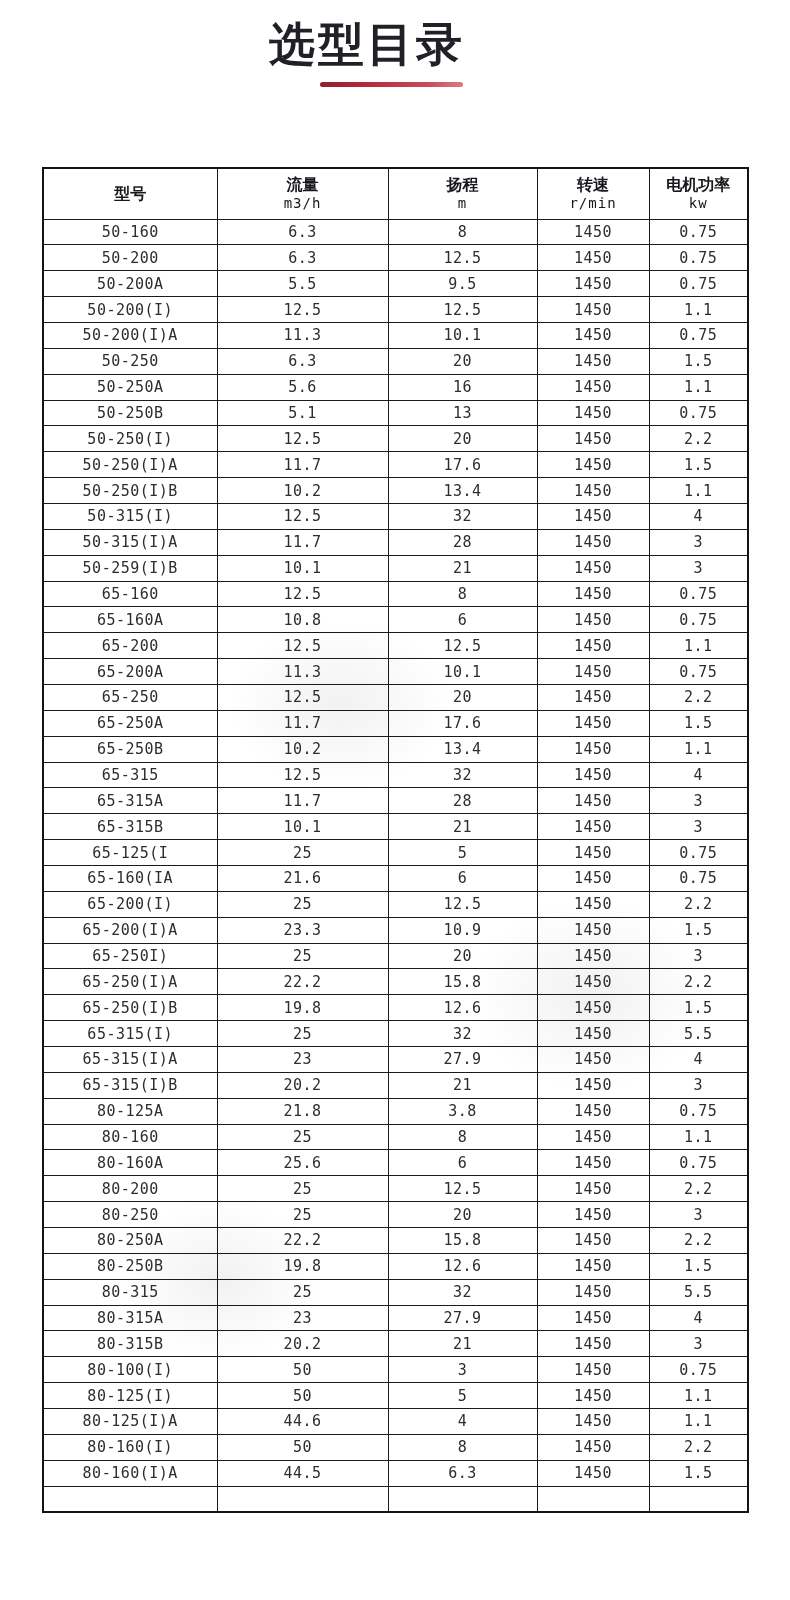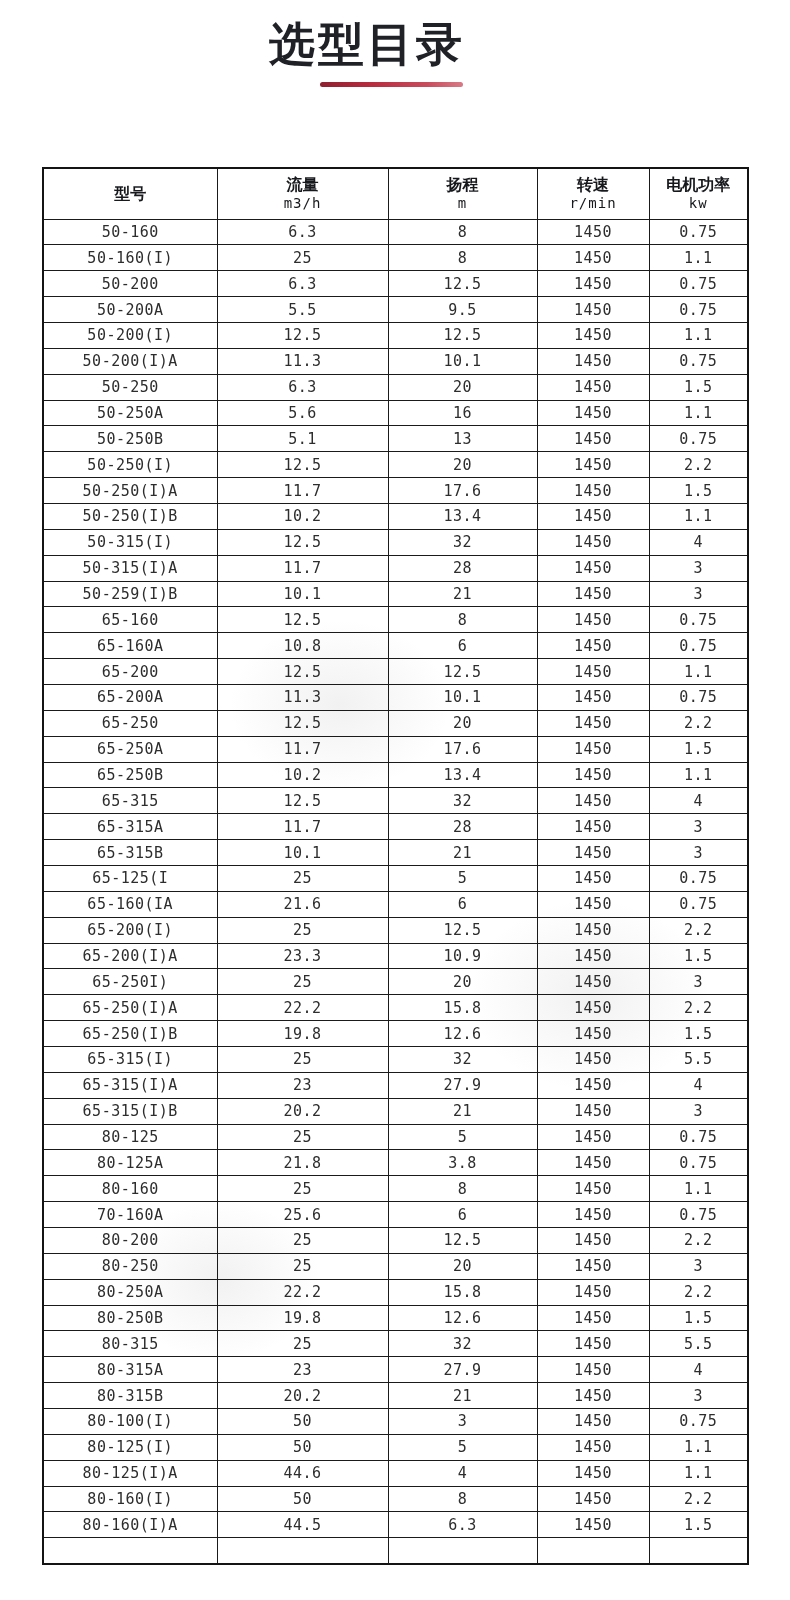--- a/index.html
+++ b/index.html
@@ -85,27 +85,20 @@
   </thead>
   <tbody>
       <tr>
         <td>50-160</td>
         <td>6.3</td>
         <td>8</td>
         <td>1450</td>
         <td>0.75</td>
       </tr>
       <tr>
-        <td>50-160(I)</td>
-        <td>25</td>
-        <td>8</td>
-        <td>1450</td>
-        <td>1.1</td>
-      </tr>
-      <tr>
         <td>50-200</td>
         <td>6.3</td>
         <td>12.5</td>
         <td>1450</td>
         <td>0.75</td>
       </tr>
       <tr>
         <td>50-200A</td>
         <td>5.5</td>
         <td>9.5</td>
@@ -323,42 +316,35 @@
         <td>4</td>
       </tr>
       <tr>
         <td>65-315(I)B</td>
         <td>20.2</td>
         <td>21</td>
         <td>1450</td>
         <td>3</td>
       </tr>
       <tr>
-        <td>80-125</td>
-        <td>25</td>
-        <td>5</td>
-        <td>1450</td>
-        <td>0.75</td>
-      </tr>
-      <tr>
         <td>80-125A</td>
         <td>21.8</td>
         <td>3.8</td>
         <td>1450</td>
         <td>0.75</td>
       </tr>
       <tr>
         <td>80-160</td>
         <td>25</td>
         <td>8</td>
         <td>1450</td>
         <td>1.1</td>
       </tr>
       <tr>
-        <td>70-160A</td>
+        <td>80-160A</td>
         <td>25.6</td>
         <td>6</td>
         <td>1450</td>
         <td>0.75</td>
       </tr>
       <tr>
         <td>80-200</td>
         <td>25</td>
         <td>12.5</td>
         <td>1450</td>

